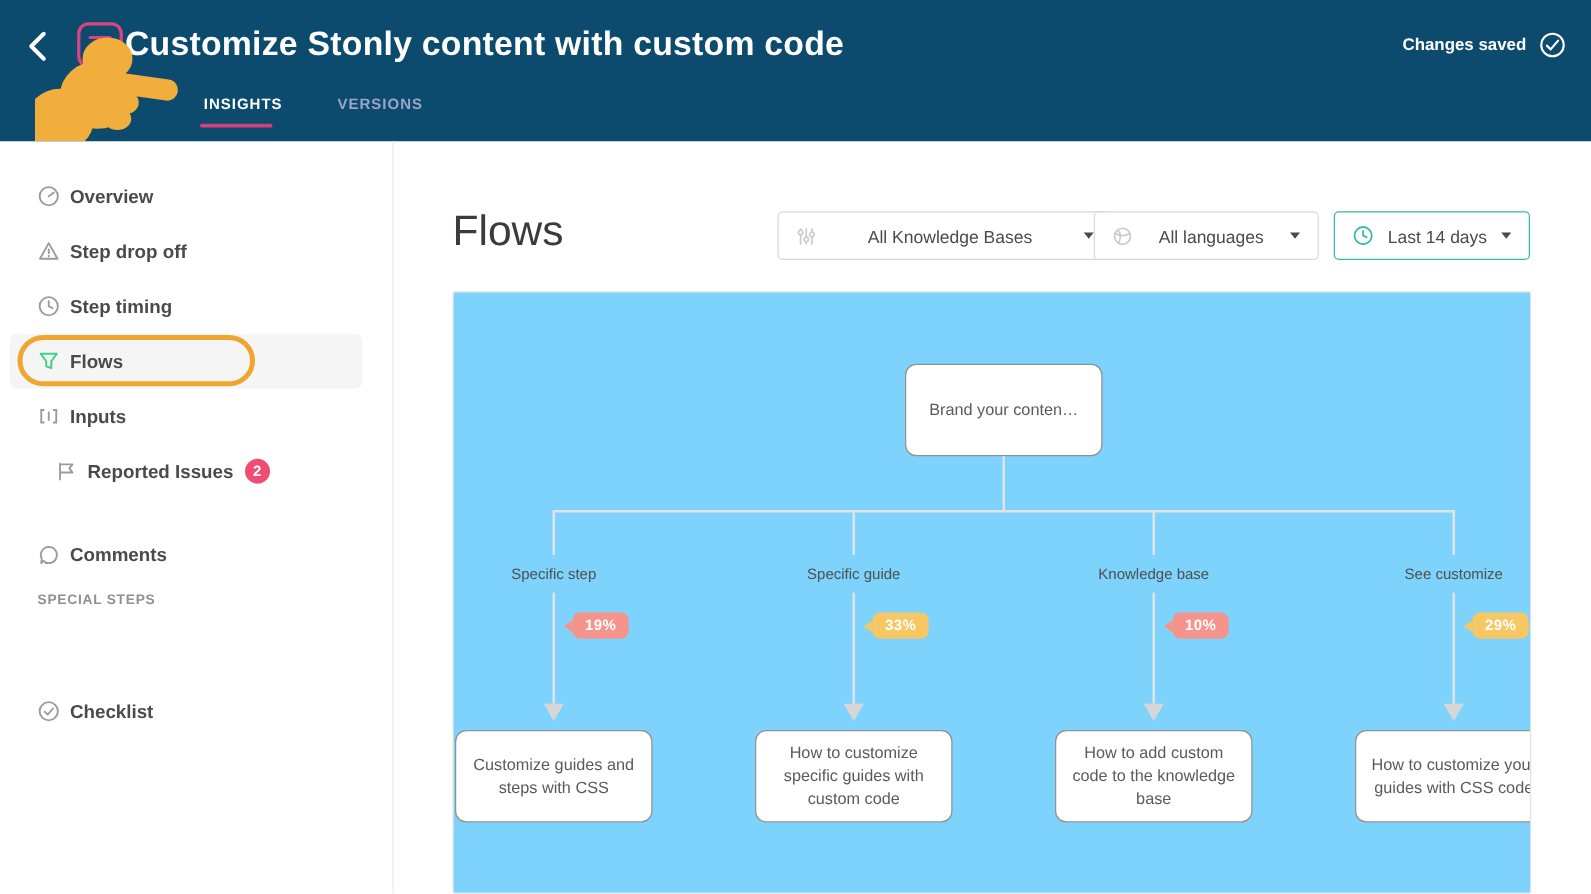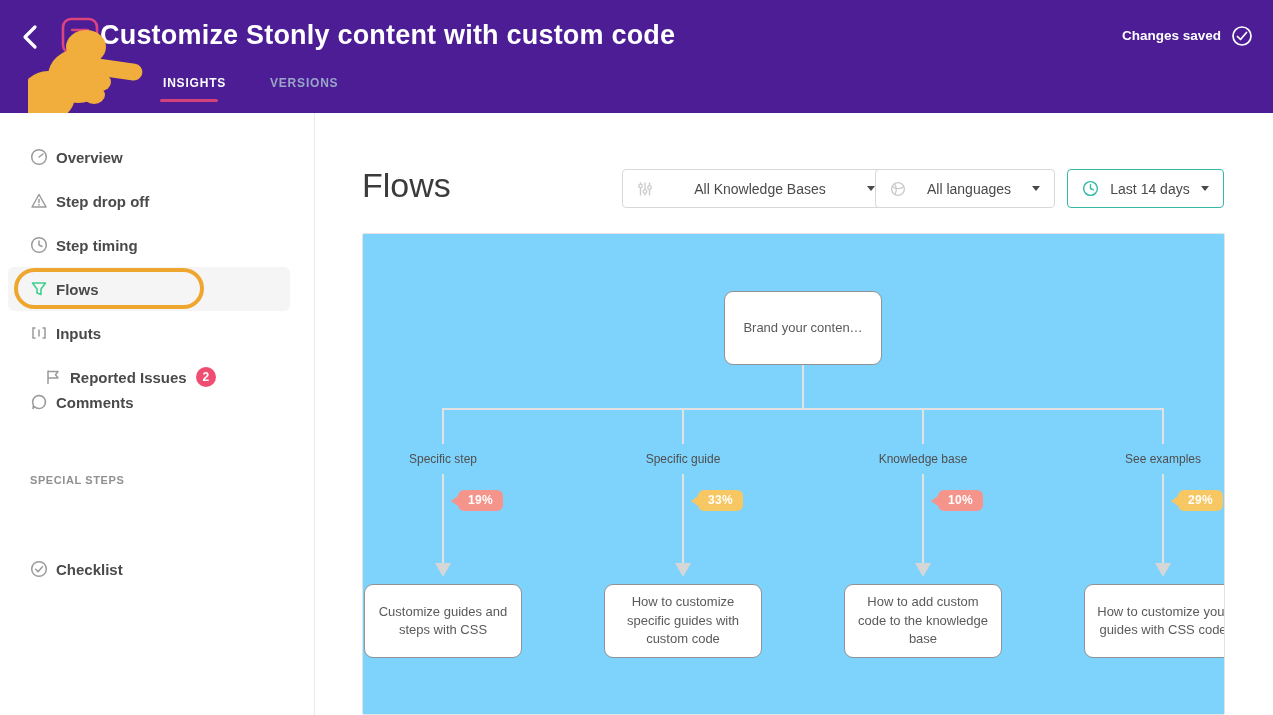--- a/index.html
+++ b/index.html
@@ -1,20 +1,20 @@
 <!DOCTYPE html>
 <html><head>
 <meta charset="utf-8">
 <style>
   * { margin:0; padding:0; box-sizing:border-box; }
   body { font-family:"Liberation Sans", sans-serif; background:#fff; }
   .screen { position:relative; width:1273px; height:715px; background:#fff; overflow:hidden; }
 
   
-  .header { position:absolute; left:0; top:0; width:1273px; height:113px; background:#4c1d95; overflow:hidden; }
+  .header { position:absolute; left:0; top:0; width:1273px; height:113px; background:#0c4a6e; overflow:hidden; }
   .back-btn { position:absolute; left:18px; top:22px; width:26px; height:30px; cursor:pointer; }
   .doc-icon { position:absolute; left:60px; top:16px; }
   .hdr-title { position:absolute; left:100px; top:20px; color:#fff; font-size:27px; font-weight:600; letter-spacing:0.2px; white-space:nowrap; }
   .hdr-status { position:absolute; right:52px; top:28px; color:#fff; font-size:13.5px; font-weight:700; }
   .hdr-check { position:absolute; right:20px; top:25px; }
   .tab { position:absolute; top:76px; font-size:12px; font-weight:700; letter-spacing:0.8px; color:#9aa6c8; cursor:pointer; }
   .tab.active { color:#ffffff; }
   .tab-underline { position:absolute; left:160px; top:99px; width:58px; height:3px; background:#d2417a; border-radius:2px; }
   .hand { position:absolute; left:28px; top:24px; width:118px; height:89px; pointer-events:none; }
 
@@ -150,21 +150,21 @@
     <span class="sicon">
       <svg width="18" height="18" viewBox="0 0 18 18">
           <path d="M4 3.5 H14 L11.5 6.75 L14 10 H4" fill="none" stroke="#9b9b9b" stroke-width="1.5" stroke-linejoin="round"></path>
           <line x1="4" y1="3" x2="4" y2="15.5" stroke="#9b9b9b" stroke-width="1.5" stroke-linecap="round"></line>
         </svg>
     </span>
     <span class="lbl">Reported Issues</span>
     <span class="count-badge">2</span>
   </div>
 
-  <div class="srow" style="top:380px;">
+  <div class="srow" style="top:422px;">
     <span class="sicon">
       <svg width="18" height="18" viewBox="0 0 18 18">
           <path d="M9 2.5 a6.5 6.5 0 1 1 -4.6 11.1 L3 15.5 L3.4 12 A6.5 6.5 0 0 1 9 2.5 Z" fill="none" stroke="#9b9b9b" stroke-width="1.5" stroke-linejoin="round"></path>
         </svg>
     </span>
     <span class="lbl">Comments</span>
   </div>
 
   <div class="flows-oval"></div>
 
@@ -254,21 +254,21 @@
     <div class="branch-lbl" style="left:470px; top:218px;">Knowledge base</div>
     <div class="vline" style="left:559px; top:240px; height:89px;"></div>
     <div class="pct" style="left:568px; top:256px;">
       <span class="tail" style="border-right-color: rgb(245, 148, 139);"></span>
       <span class="pill" style="background: rgb(245, 148, 139);">10%</span>
     </div>
     <div class="arrow-down" style="left:552px; top:329px;"></div>
     <div class="fbox" style="left:481px; top:350px;">How to add custom code to the knowledge base</div>
 
     <div class="vline" style="left:799px; top:174px; height:36px;"></div>
-    <div class="branch-lbl" style="left:710px; top:218px;">See examples</div>
+    <div class="branch-lbl" style="left:710px; top:218px;">See customize</div>
     <div class="vline" style="left:799px; top:240px; height:89px;"></div>
     <div class="pct" style="left:808px; top:256px;">
       <span class="tail" style="border-right-color: rgb(246, 199, 99);"></span>
       <span class="pill" style="background: rgb(246, 199, 99);">29%</span>
     </div>
     <div class="arrow-down" style="left:792px; top:329px;"></div>
     <div class="fbox" style="left:721px; top:350px;">How to customize your guides with CSS code</div>
 
   </div>
 </div>

